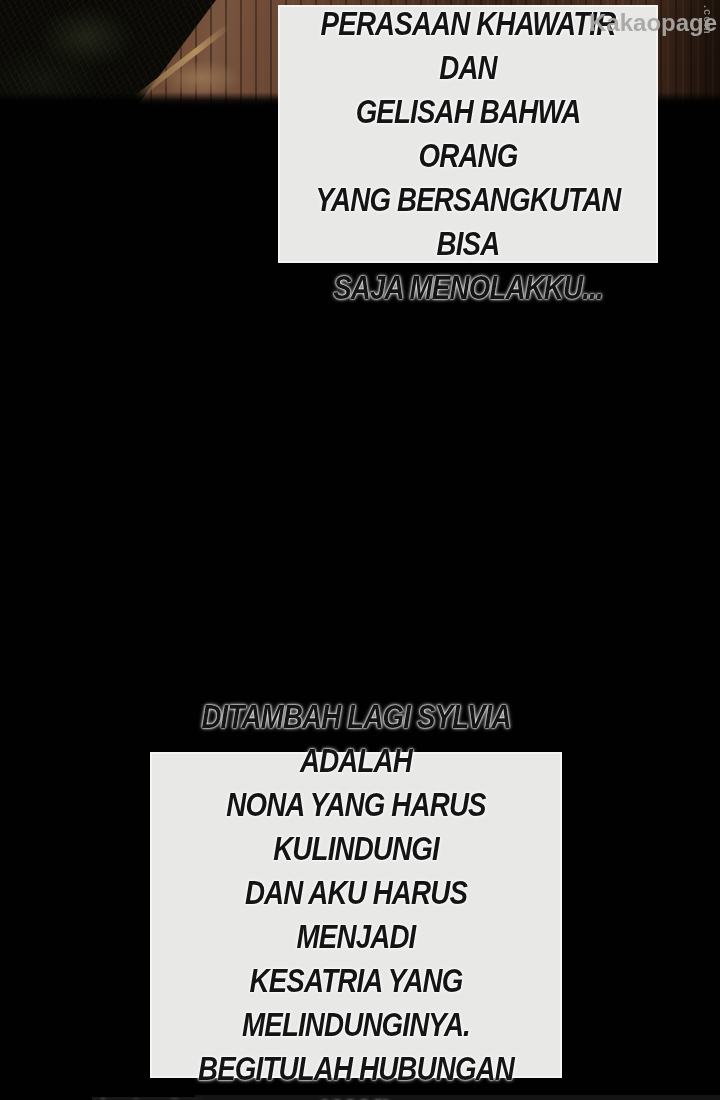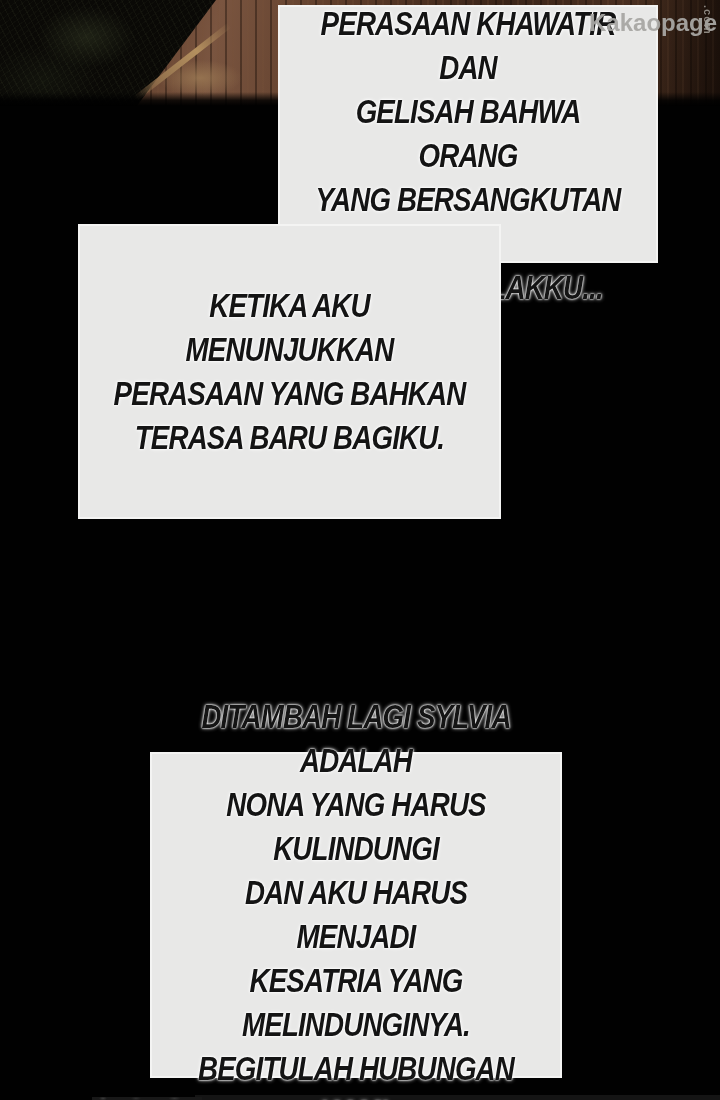--- a/index.html
+++ b/index.html
@@ -148,25 +148,20 @@
   </div>
 
   <div class="nbox b1">
     <div class="ntext">AKU DIPENUHI OLEH
 PERASAAN KHAWATIR DAN
 GELISAH BAHWA ORANG
 YANG BERSANGKUTAN BISA
 SAJA MENOLAKKU...</div>
   </div>
 
-  <div class="nbox b2">
-    <div class="ntext">KETIKA AKU MENUNJUKKAN
-PERASAAN YANG BAHKAN
-TERASA BARU BAGIKU.</div>
-  </div>
 
   <div class="nbox b3">
     <div class="ntext">DITAMBAH LAGI SYLVIA ADALAH
 NONA YANG HARUS KULINDUNGI
 DAN AKU HARUS MENJADI
 KESATRIA YANG MELINDUNGINYA.
 BEGITULAH HUBUNGAN KAMI.</div>
   </div>
 
   <div class="watermark">Kakaopage</div>

